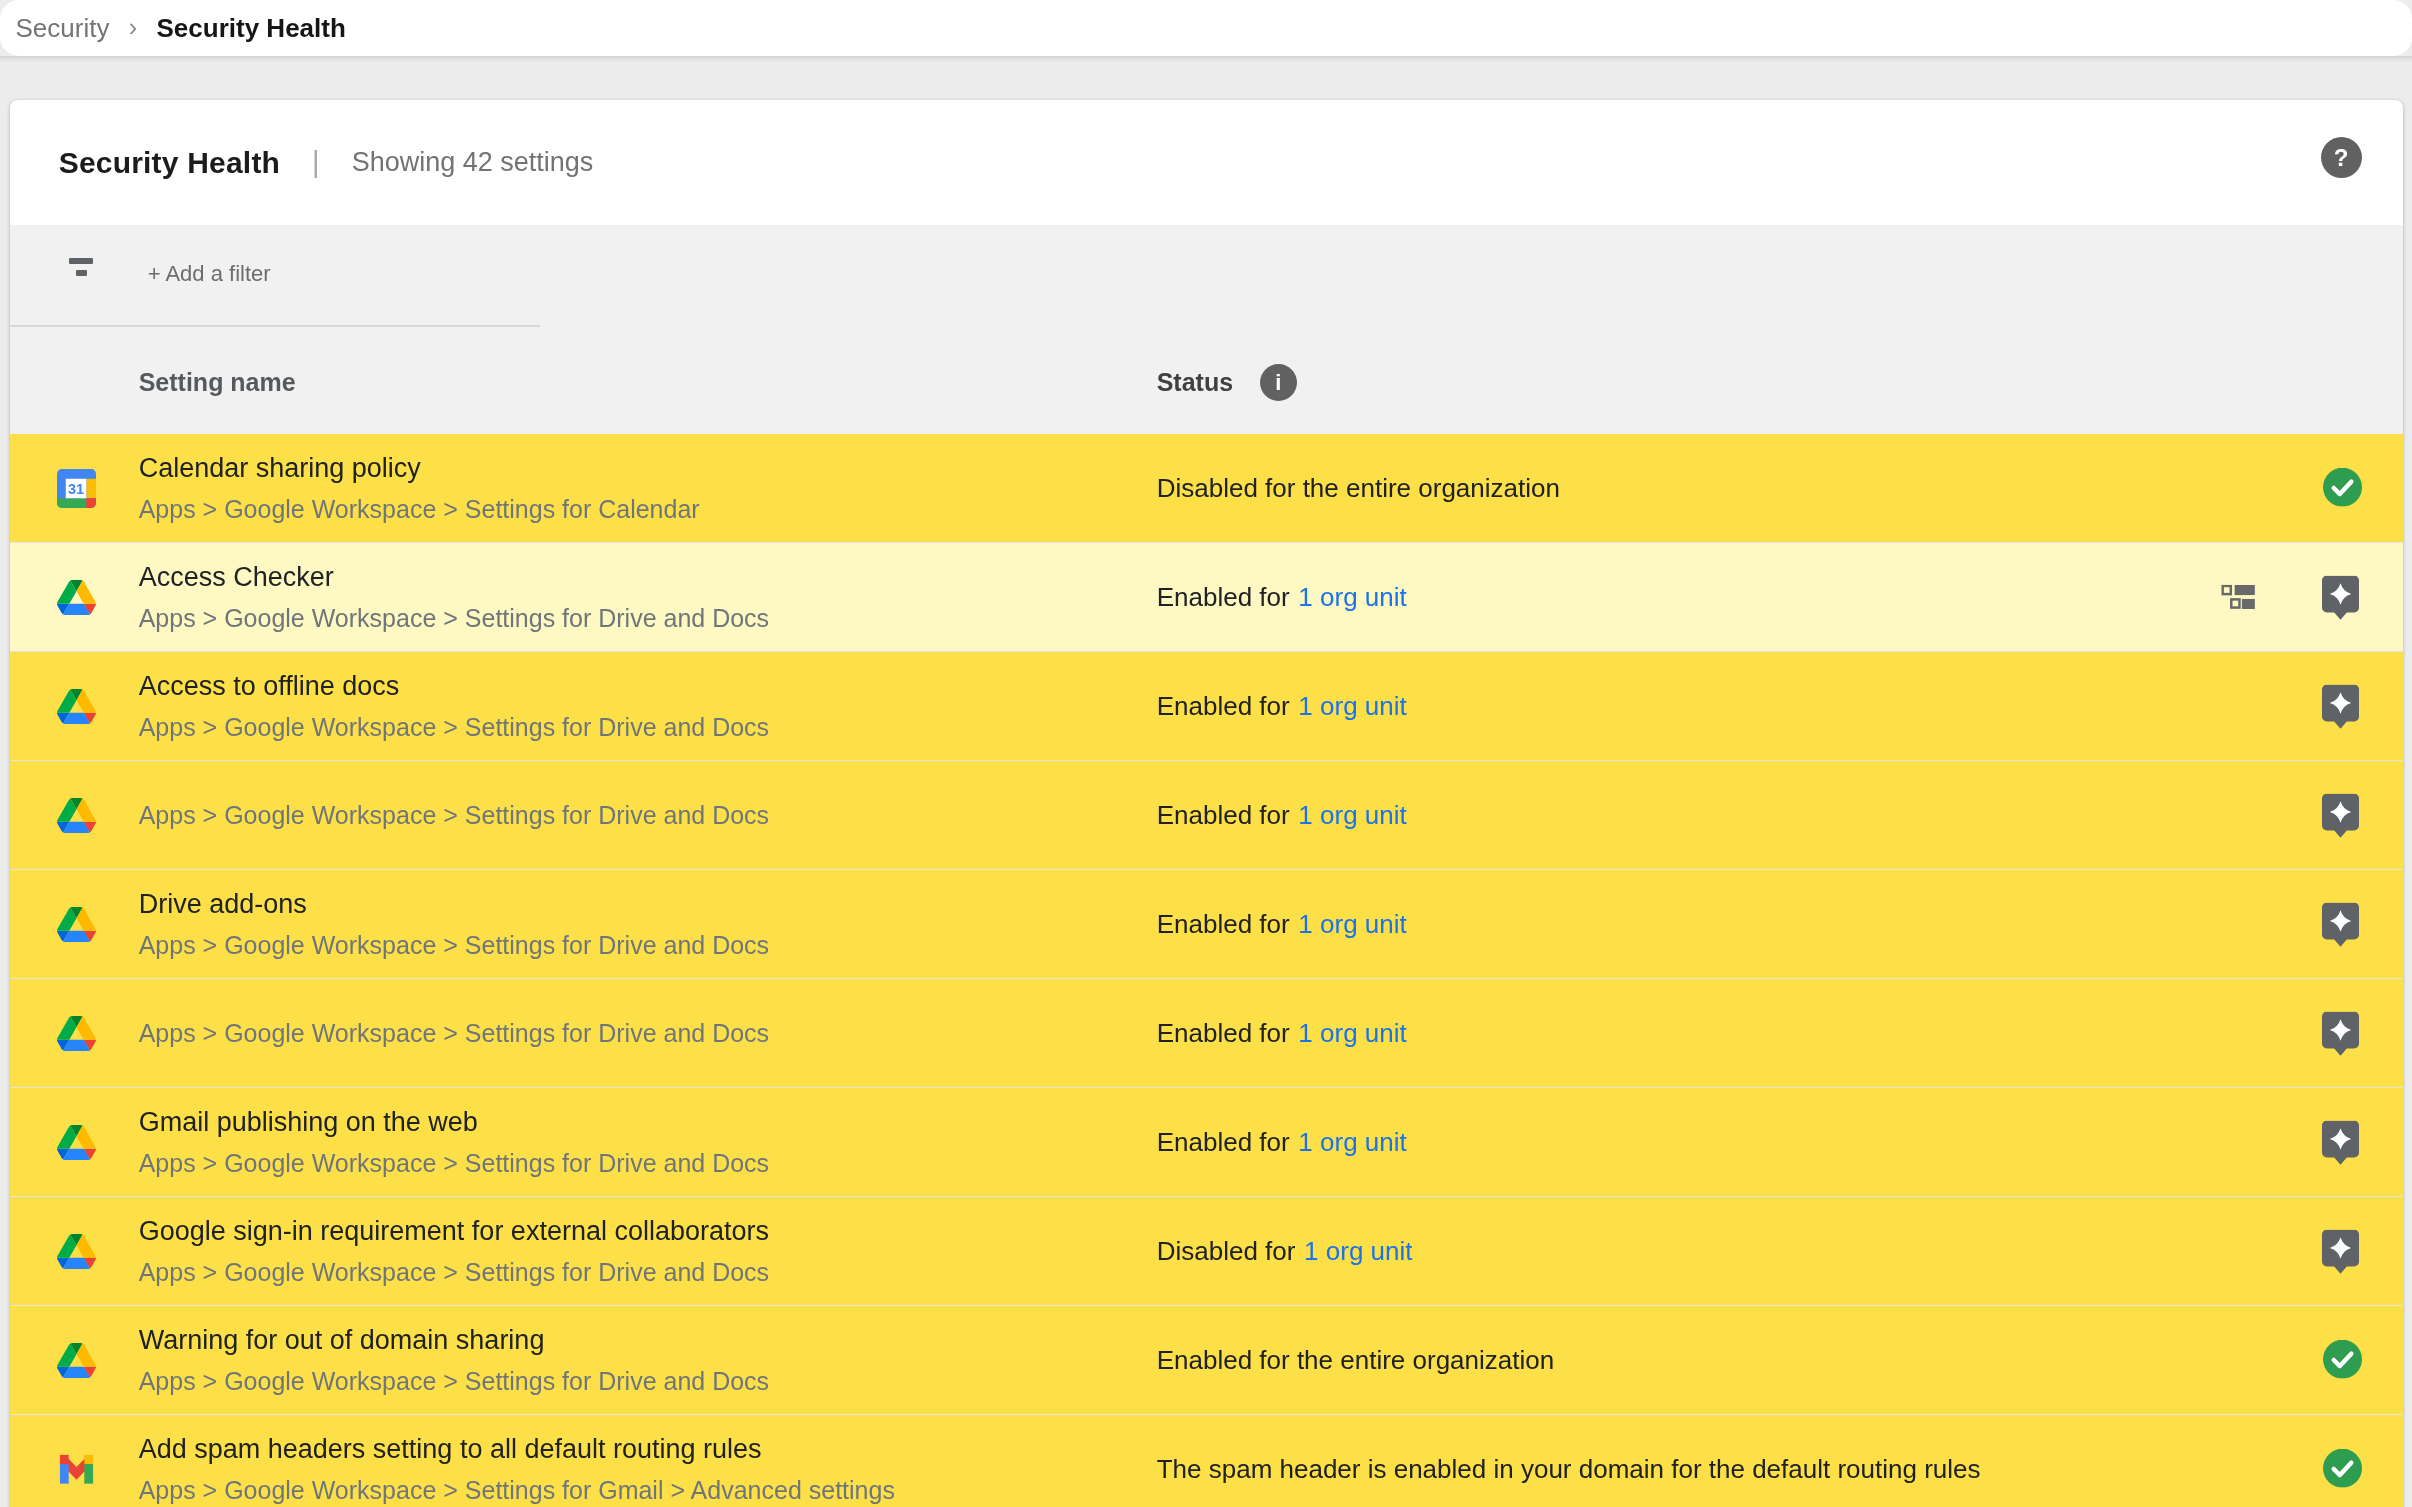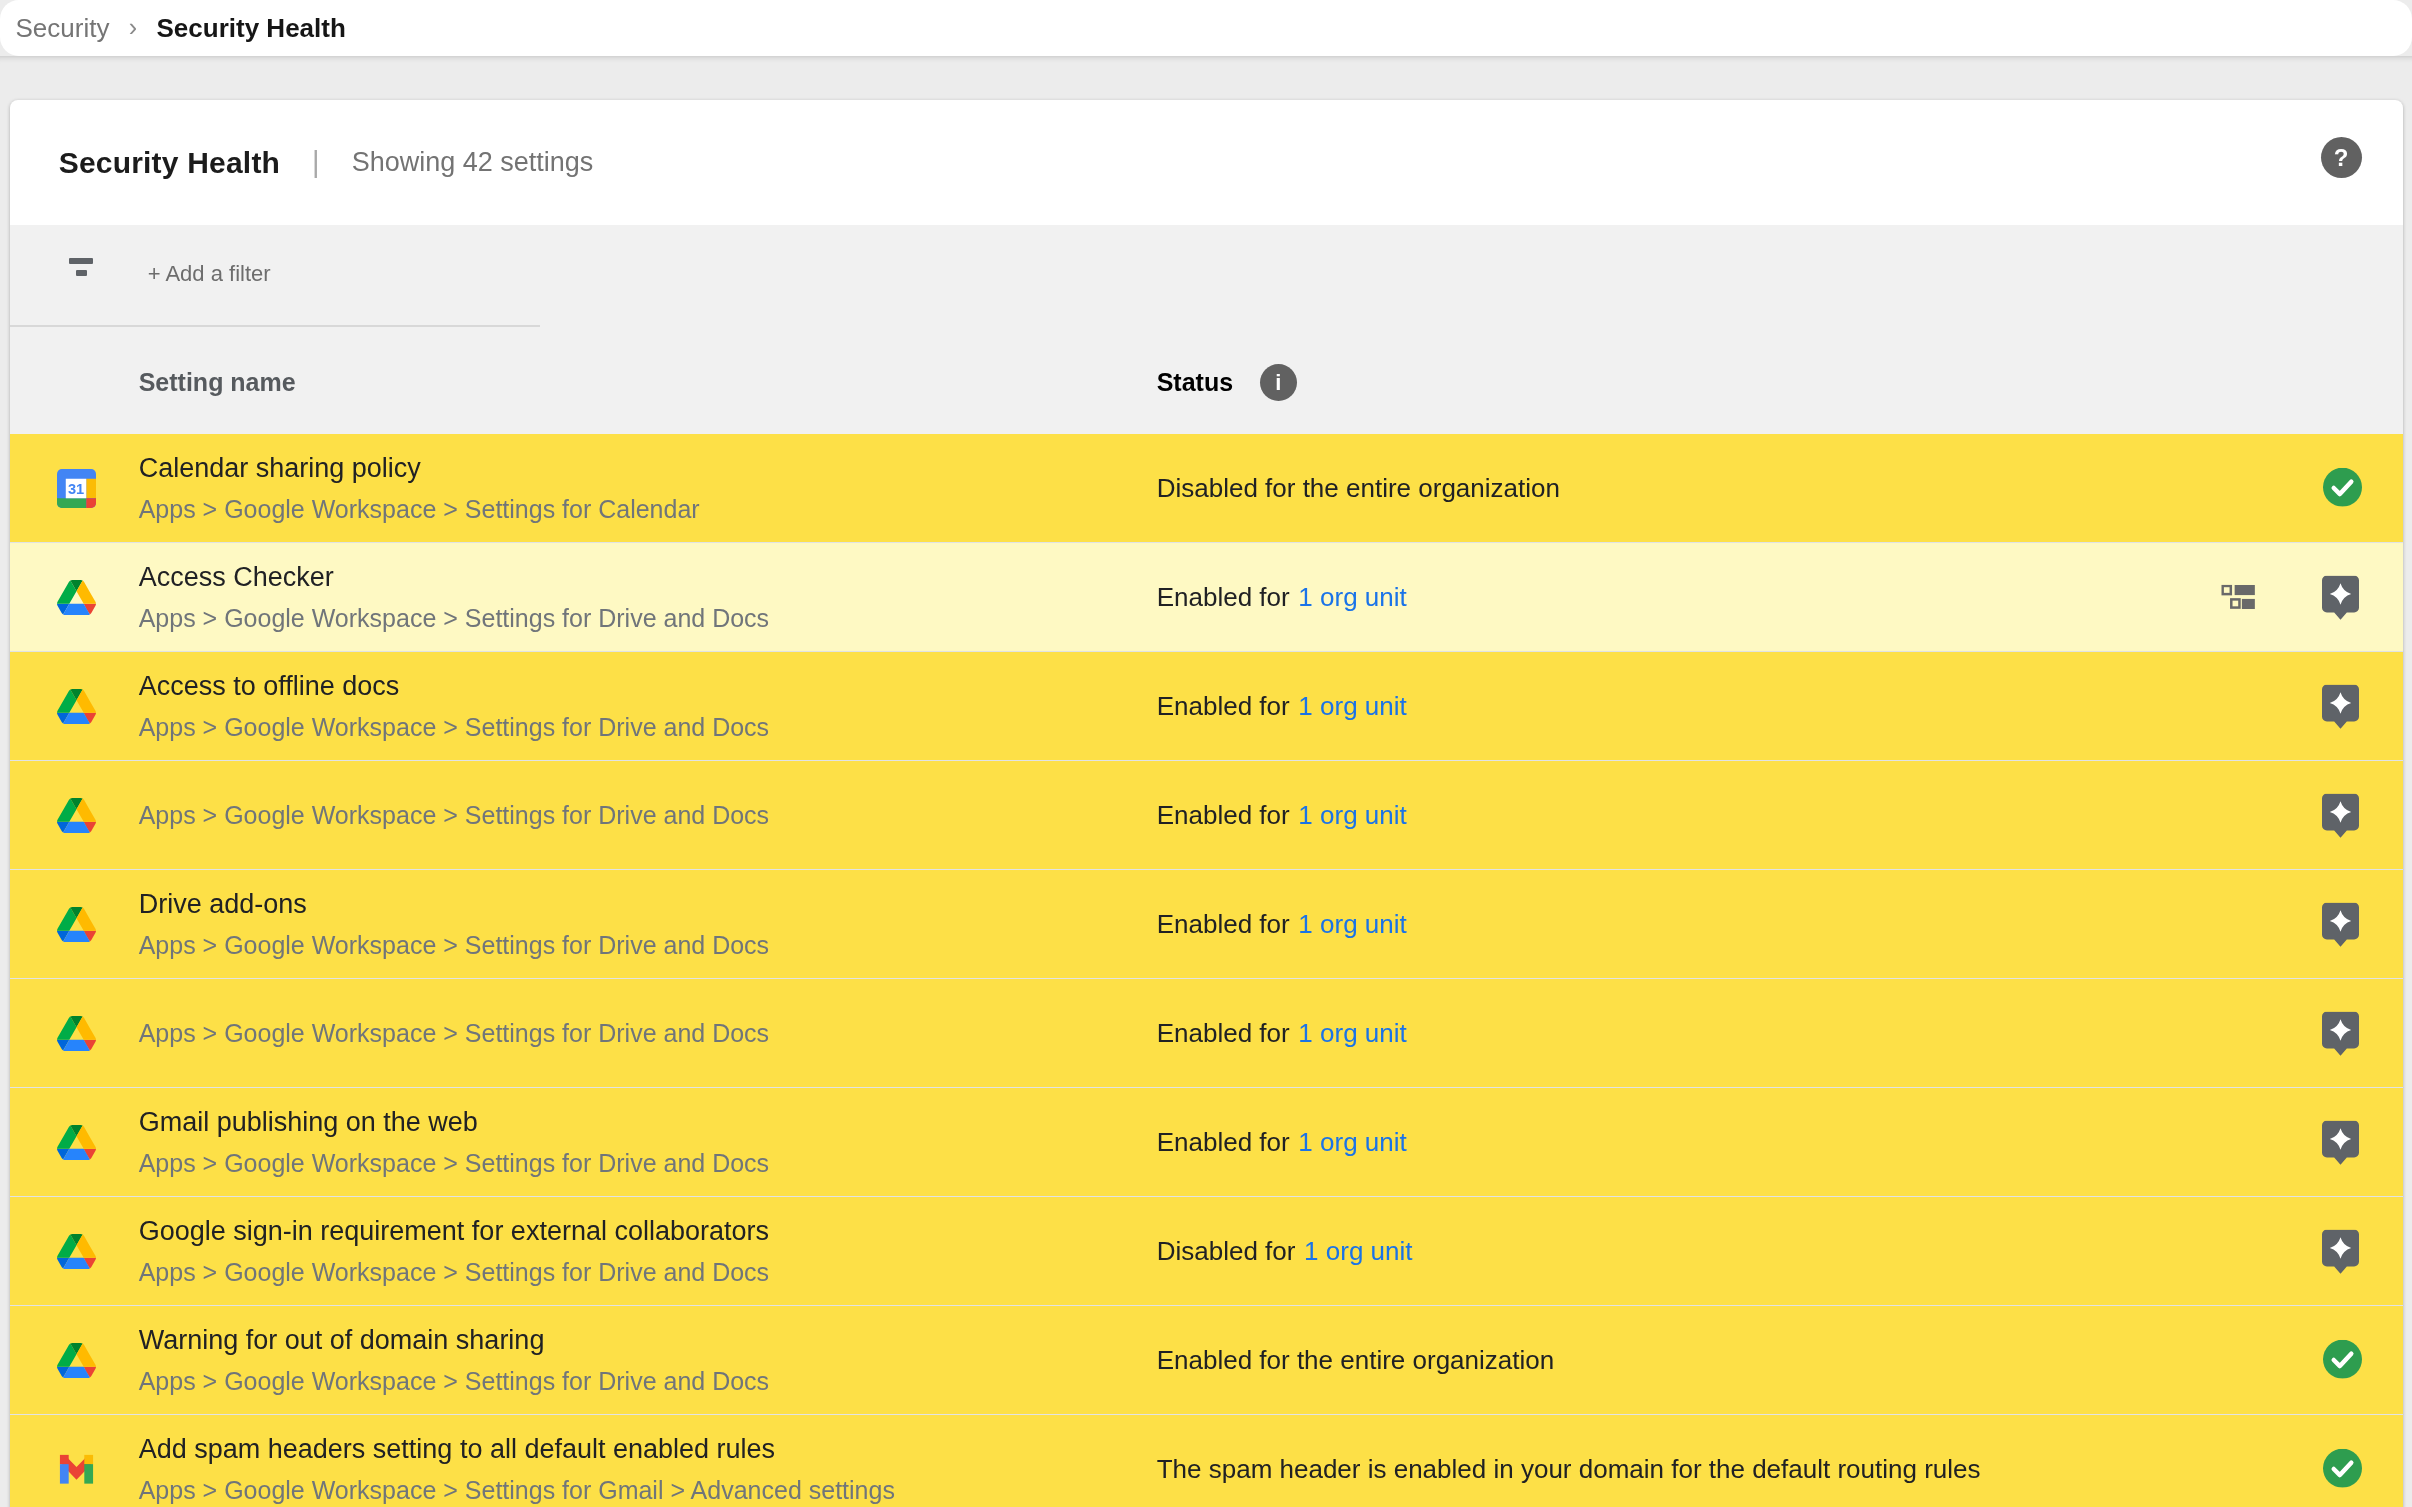--- a/index.html
+++ b/index.html
@@ -45,21 +45,21 @@
   .filter-section { position:absolute; top:125px; left:0; width:100%; height:209px; background:#f1f1f1; }
   .filter-icon { position:absolute; left:54px; top:33px; width:37px; }
   .fbar { height:5.8px; background:#5f6368; border-radius:1px; margin-bottom:5.8px; }
   .fbar.b1 { width:37px; } .fbar.b2 { width:24px; margin-left:5.8px; } .fbar.b3 { width:10.7px; height:6.8px; margin-left:12.6px; }
   .add-filter {
     position:absolute; left:138px; top:19.4px; height:60px; display:flex; align-items:center;
     font-size:22px; color:#6d6d6d; cursor:pointer;
   }
   .filter-divider { position:absolute; left:0; top:100px; width:530px; height:1.9px; background:#d8d8d8; }
   .col-setting { position:absolute; left:129px; top:143px; font-size:25px; font-weight:bold; color:#565a5e; }
-  .col-status  { position:absolute; left:1147px; top:143px; font-size:25px; font-weight:bold; color:#000000; }
+  .col-status  { position:absolute; left:1147px; top:143px; font-size:25px; font-weight:bold; color:#404040; }
   .info-icon {
     position:absolute; left:1250px; top:139px; width:37px; height:37px; border-radius:50%;
     background:#616161; color:#fff; font-size:22px; font-weight:bold;
     display:flex; align-items:center; justify-content:center; cursor:pointer;
   }
 
   
   .rows { position:absolute; top:334px; left:0; width:100%; }
   .row  { position:relative; height:109px; background:#fde047; border-bottom:1px solid #e1e3e4; cursor:pointer; }
   .row.hl { background:#fef9c3; }
@@ -322,21 +322,21 @@
             </svg></span>
       </div>
 
       <div class="row">
         <span class="app-icon">
             <svg width="39" height="39" viewBox="0 0 40 40">
               <use href="#sym-gmail"></use>
             </svg>
           </span>
         <div class="cell-main">
-          <div class="row-title">Add spam headers setting to all default enabled rules</div>
+          <div class="row-title">Add spam headers setting to all default routing rules</div>
           <div class="row-path">Apps &gt; Google Workspace &gt; Settings for Gmail &gt; Advanced settings</div>
         </div>
         <div class="cell-status">
           <span>The spam header is enabled in your domain for the default routing rules</span>
         </div>
         <span class="icon-check"><svg width="39" height="39" viewBox="0 0 40 40">
               <use href="#sym-check"></use>
             </svg></span>
       </div>
 

